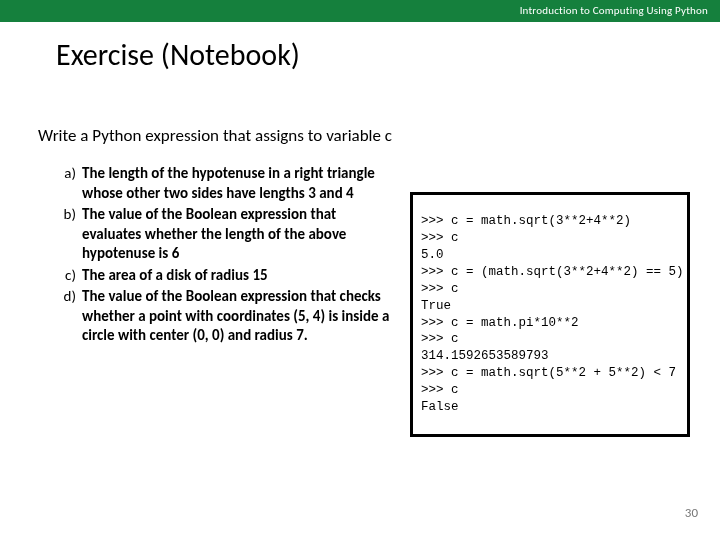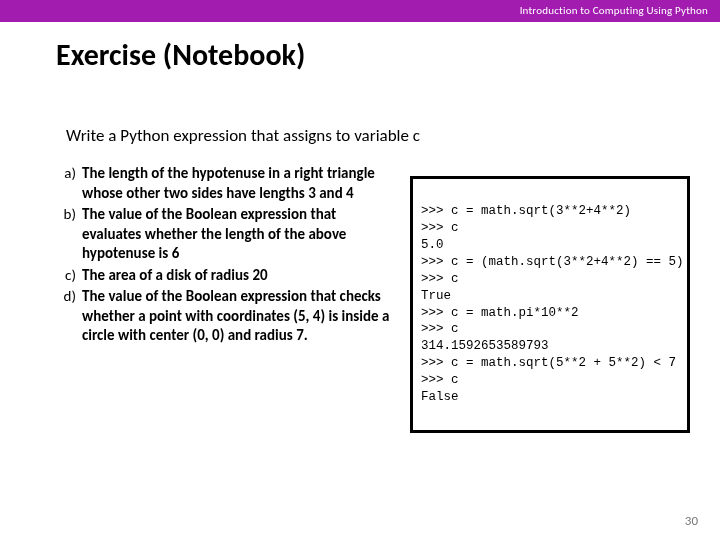--- a/index.html
+++ b/index.html
@@ -1,27 +1,27 @@
 <!DOCTYPE html>
 <html><head>
 <meta charset="utf-8">
 <style>
   * { margin: 0; padding: 0; box-sizing: border-box; }
   html, body { width: 720px; height: 540px; font-family: Calibri, Arial, sans-serif; background: #fff; color: #000; }
   .slide { width: 720px; height: 540px; position: relative; }
-  .topbar { width: 100%; height: 22px; background: #a21caf; color: #fff; font-size: 11px; text-align: right; padding: 4px 12px 0 0; letter-spacing: 0.2px; }
-  .title { font-size: 30px; font-weight: 700; padding: 14px 0 0 56px; }
-  .prompt { font-size: 17px; padding: 52px 0 0 38px; line-height: 1.25; max-width: 400px; margin-left: 28px; }
+  .topbar { width: 100%; height: 22px; background: #15803d; color: #fff; font-size: 11px; text-align: right; padding: 4px 12px 0 0; letter-spacing: 0.2px; }
+  .title { font-size: 30px; font-weight: 400; padding: 14px 0 0 56px; }
+  .prompt { font-size: 17px; padding: 52px 0 0 38px; line-height: 1.25; max-width: 400px; }
   .columns { display: flex; padding: 18px 0 0 0; }
   .leftcol { width: 410px; padding-left: 58px; padding-right: 18px; }
   .list-item { display: flex; font-size: 15px; line-height: 1.3; margin-bottom: 2px; }
   .marker { width: 24px; flex-shrink: 0; text-align: right; padding-right: 6px; }
   .itembody { flex: 1; font-weight: bold; }
-  .codebox { border: 3px solid #000; font-family: "Courier New", monospace; font-size: 12.5px; line-height: 1.35; padding: 24px 8px; margin-top: 12px; width: 280px; white-space: pre; }
-  .pagenum { position: absolute; bottom: 12px; right: 22px; font-size: 13px; color: #777; }
+  .codebox { border: 3px solid #000; font-family: "Courier New", monospace; font-size: 12.5px; line-height: 1.35; padding: 18px 8px; margin-top: 28px; width: 280px; white-space: pre; }
+  .pagenum { position: absolute; bottom: 20px; right: 22px; font-size: 13px; color: #777; }
 </style>
 </head>
 <body>
 
 <div class="slide">
   <div class="topbar">
     <span>Introduction to Computing Using Python</span>
   </div>
 
   <div class="title">Exercise (Notebook)</div>
@@ -33,21 +33,21 @@
       <div class="list-item">
         <div class="marker">a)</div>
         <div class="itembody">The length of the hypotenuse in a right triangle whose other two sides have lengths 3 and 4</div>
       </div>
       <div class="list-item">
         <div class="marker">b)</div>
         <div class="itembody">The value of the Boolean expression that evaluates whether the length of the above hypotenuse is 6</div>
       </div>
       <div class="list-item">
         <div class="marker">c)</div>
-        <div class="itembody">The area of a disk of radius 20</div>
+        <div class="itembody">The area of a disk of radius 15</div>
       </div>
       <div class="list-item">
         <div class="marker">d)</div>
         <div class="itembody">The value of the Boolean expression that checks whether a point with coordinates (5, 4) is inside a circle with center (0, 0) and radius 7.</div>
       </div>
     </div>
 
     <div>
       <div class="codebox">&gt;&gt;&gt; c = math.sqrt(3**2+4**2)
 &gt;&gt;&gt; c

